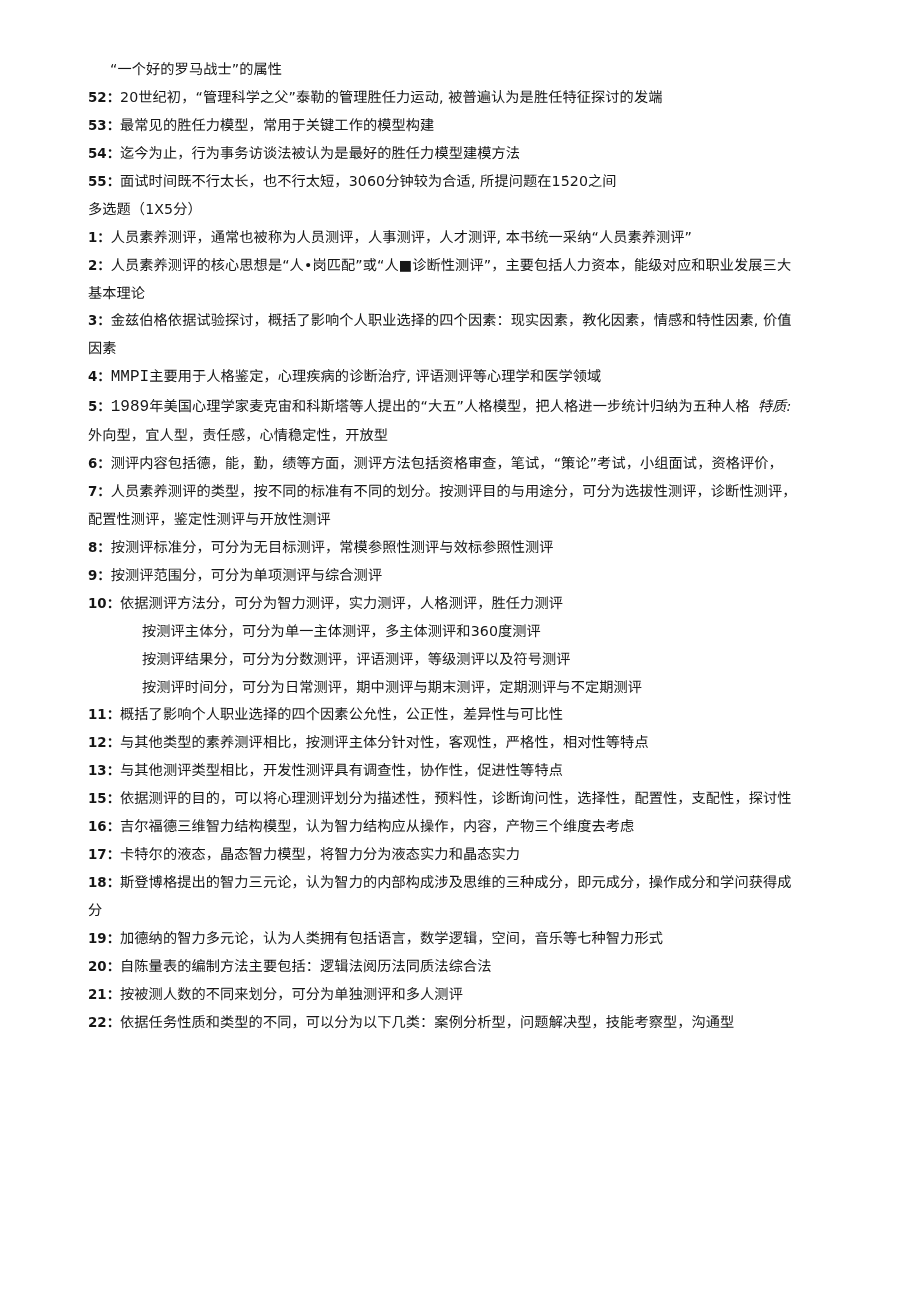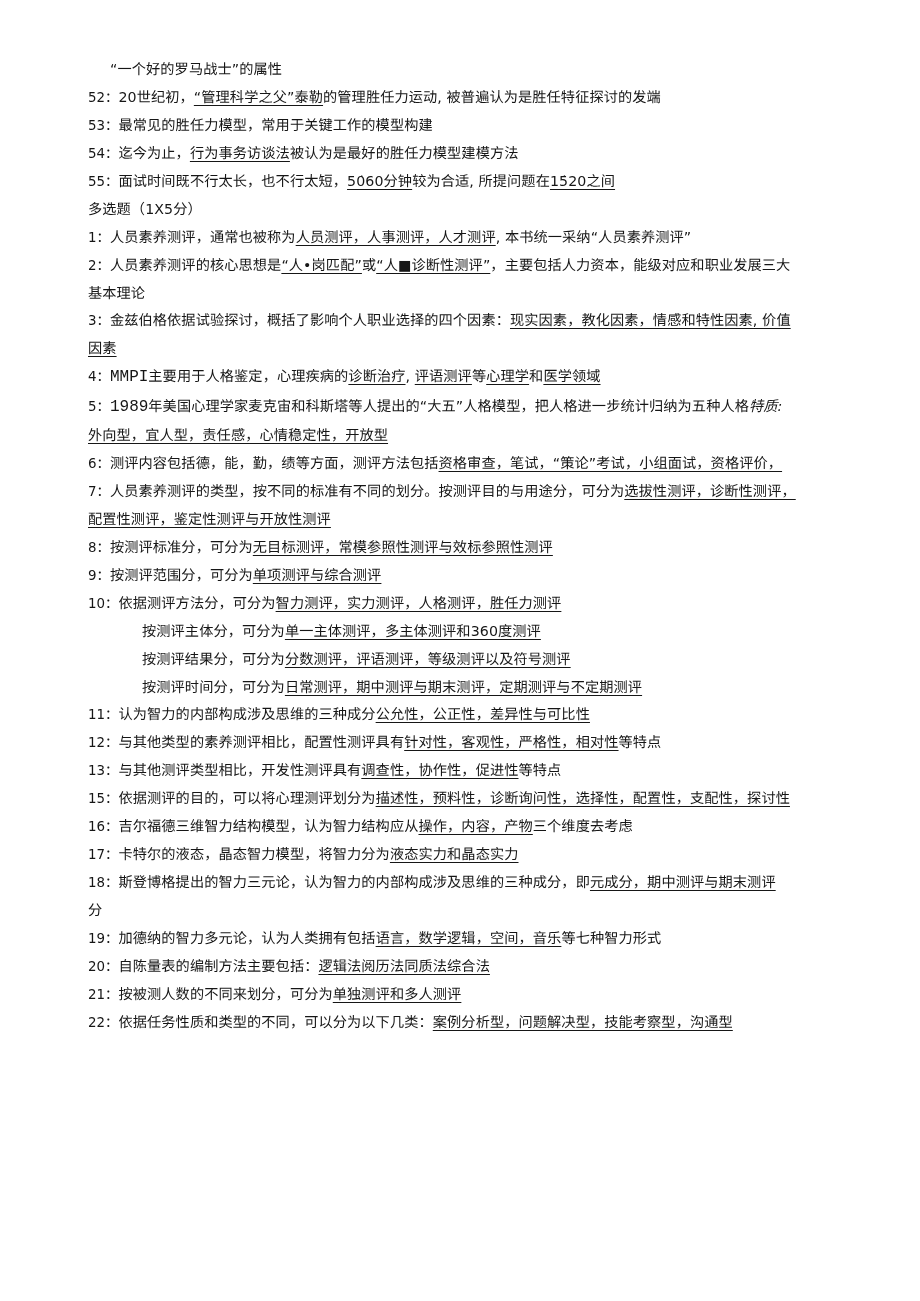--- a/index.html
+++ b/index.html
@@ -35,71 +35,71 @@
   }
   .ln-indent-sub {
     padding-left: 54px;
   }
   .ln-cont {
     padding-left: 0px;
   }
   .num {
     font-family: "DejaVu Sans", "Liberation Sans", sans-serif;
     font-size: 13.4px;
-    font-weight: 400;
+    font-weight: 700;
     letter-spacing: 0;
   }
   .u {
-    text-decoration: underline;
     text-underline-offset: 3px;
     text-decoration-thickness: from-font;
   }
   .it {
     font-style: italic;
+    margin-left: 8px;
   }
   .lat {
     font-family: Liberation Mono, monospace;
     font-size: 16px;
     letter-spacing: 0;
   }
 </style>
 </head>
 <body>
 
 <div id="page">
   <div id="lines-container">
       <div class="doc-line ln-indent-title" id="line-attr"><span>“一个好的罗马战士”的属性</span></div>
       <div class="doc-line" id="line-52"><span class="num">52：</span><span>20世纪初，</span><span class="u">“管理科学之父”泰勒</span><span>的管理胜任力运动, 被普遍认为是胜任特征探讨的发端</span></div>
       <div class="doc-line" id="line-53"><span class="num">53：</span><span>最常见的胜任力模型，常用于关键工作的模型构建</span></div>
       <div class="doc-line" id="line-54"><span class="num">54：</span><span>迄今为止，</span><span class="u">行为事务访谈法</span><span>被认为是最好的胜任力模型建模方法</span></div>
-      <div class="doc-line" id="line-55"><span class="num">55：</span><span>面试时间既不行太长，也不行太短，</span><span class="u">50̇60分钟</span><span>较为合适, 所提问题在</span><span class="u">15̇20之间</span></div>
+      <div class="doc-line" id="line-55"><span class="num">55：</span><span>面试时间既不行太长，也不行太短，</span><span class="u">30̇60分钟</span><span>较为合适, 所提问题在</span><span class="u">15̇20之间</span></div>
       <div class="doc-line" id="line-section-heading"><span>多选题（1X5分）</span></div>
       <div class="doc-line" id="line-1"><span class="num">1：</span><span>人员素养测评，通常也被称为</span><span class="u">人员测评，人事测评，人才测评</span><span>, 本书统一采纳“人员素养测评”</span></div>
       <div class="doc-line" id="line-2"><span class="num">2：</span><span>人员素养测评的核心思想是</span><span class="u">“人•岗匹配”</span><span>或</span><span class="u">“人■诊断性测评”</span><span>，主要包括人力资本，能级对应和职业发展三大</span></div>
       <div class="doc-line ln-cont"><span>基本理论</span></div>
       <div class="doc-line" id="line-3"><span class="num">3：</span><span>金兹伯格依据试验探讨，概括了影响个人职业选择的四个因素：</span><span class="u">现实因素，教化因素，情感和特性因素, 价值</span></div>
       <div class="doc-line ln-cont"><span class="u">因素</span></div>
       <div class="doc-line" id="line-4"><span class="num">4：</span><span class="lat">MMPI</span><span>主要用于人格鉴定，心理疾病的</span><span class="u">诊断治疗</span><span>, </span><span class="u">评语测评</span><span>等</span><span class="u">心理学</span><span>和</span><span class="u">医学领域</span></div>
       <div class="doc-line" id="line-5"><span class="num">5：</span><span class="lat">1989</span><span>年美国心理学家麦克宙和科斯塔等人提出的“大五”人格模型，把人格进一步统计归纳为五种人格</span><span class="it">特质:</span></div>
       <div class="doc-line ln-cont"><span class="u">外向型，宜人型，责任感，心情稳定性，开放型</span></div>
       <div class="doc-line" id="line-6"><span class="num">6：</span><span>测评内容包括德，能，勤，绩等方面，测评方法包括</span><span class="u">资格审查，笔试，“策论”考试，小组面试，资格评价，</span></div>
       <div class="doc-line" id="line-7"><span class="num">7：</span><span>人员素养测评的类型，按不同的标准有不同的划分。按测评目的与用途分，可分为</span><span class="u">选拔性测评，诊断性测评，</span></div>
       <div class="doc-line ln-cont"><span class="u">配置性测评，鉴定性测评与开放性测评</span></div>
       <div class="doc-line" id="line-8"><span class="num">8：</span><span>按测评标准分，可分为</span><span class="u">无目标测评，常模参照性测评与效标参照性测评</span></div>
       <div class="doc-line" id="line-9"><span class="num">9：</span><span>按测评范围分，可分为</span><span class="u">单项测评与综合测评</span></div>
       <div class="doc-line" id="line-10"><span class="num">10：</span><span>依据测评方法分，可分为</span><span class="u">智力测评，实力测评，人格测评，胜任力测评</span></div>
       <div class="doc-line ln-indent-sub" id="line-10a"><span>按测评主体分，可分为</span><span class="u">单一主体测评，多主体测评和360度测评</span></div>
       <div class="doc-line ln-indent-sub" id="line-10c"><span>按测评结果分，可分为</span><span class="u">分数测评，评语测评，等级测评以及符号测评</span></div>
       <div class="doc-line ln-indent-sub" id="line-10b"><span>按测评时间分，可分为</span><span class="u">日常测评，期中测评与期末测评，定期测评与不定期测评</span></div>
-      <div class="doc-line" id="line-11"><span class="num">11：</span><span>认为智力的内部构成涉及思维的三种成分</span><span class="u">公允性，公正性，差异性与可比性</span></div>
-      <div class="doc-line" id="line-12"><span class="num">12：</span><span>与其他类型的素养测评相比，配置性测评具有</span><span class="u">针对性，客观性，严格性，相对性</span><span>等特点</span></div>
+      <div class="doc-line" id="line-11"><span class="num">11：</span><span>概括了影响个人职业选择的四个因素</span><span class="u">公允性，公正性，差异性与可比性</span></div>
+      <div class="doc-line" id="line-12"><span class="num">12：</span><span>与其他类型的素养测评相比，按测评主体分</span><span class="u">针对性，客观性，严格性，相对性</span><span>等特点</span></div>
       <div class="doc-line" id="line-13"><span class="num">13：</span><span>与其他测评类型相比，开发性测评具有</span><span class="u">调查性，协作性，促进性</span><span>等特点</span></div>
       <div class="doc-line" id="line-15"><span class="num">15：</span><span>依据测评的目的，可以将心理测评划分为</span><span class="u">描述性，预料性，诊断询问性，选择性，配置性，支配性，探讨性</span></div>
       <div class="doc-line" id="line-16"><span class="num">16：</span><span>吉尔福德三维智力结构模型，认为智力结构应从</span><span class="u">操作，内容，产物</span><span>三个维度去考虑</span></div>
       <div class="doc-line" id="line-17"><span class="num">17：</span><span>卡特尔的液态，晶态智力模型，将智力分为</span><span class="u">液态实力和晶态实力</span></div>
-      <div class="doc-line" id="line-18"><span class="num">18：</span><span>斯登博格提出的智力三元论，认为智力的内部构成涉及思维的三种成分，即</span><span class="u">元成分，期中测评与期末测评</span></div>
+      <div class="doc-line" id="line-18"><span class="num">18：</span><span>斯登博格提出的智力三元论，认为智力的内部构成涉及思维的三种成分，即</span><span class="u">元成分，操作成分和学问获得成</span></div>
       <div class="doc-line ln-cont ln-indent-sub"><span>分</span></div>
       <div class="doc-line" id="line-19"><span class="num">19：</span><span>加德纳的智力多元论，认为人类拥有包括</span><span class="u">语言，数学逻辑，空间，音乐</span><span>等七种智力形式</span></div>
       <div class="doc-line" id="line-20"><span class="num">20：</span><span>自陈量表的编制方法主要包括：</span><span class="u">逻辑法阅历法同质法综合法</span></div>
       <div class="doc-line" id="line-21"><span class="num">21：</span><span>按被测人数的不同来划分，可分为</span><span class="u">单独测评和多人测评</span></div>
       <div class="doc-line" id="line-22"><span class="num">22：</span><span>依据任务性质和类型的不同，可以分为以下几类：</span><span class="u">案例分析型，问题解决型，技能考察型，沟通型</span></div>
     </div>
 </div>
 
 </body></html>

